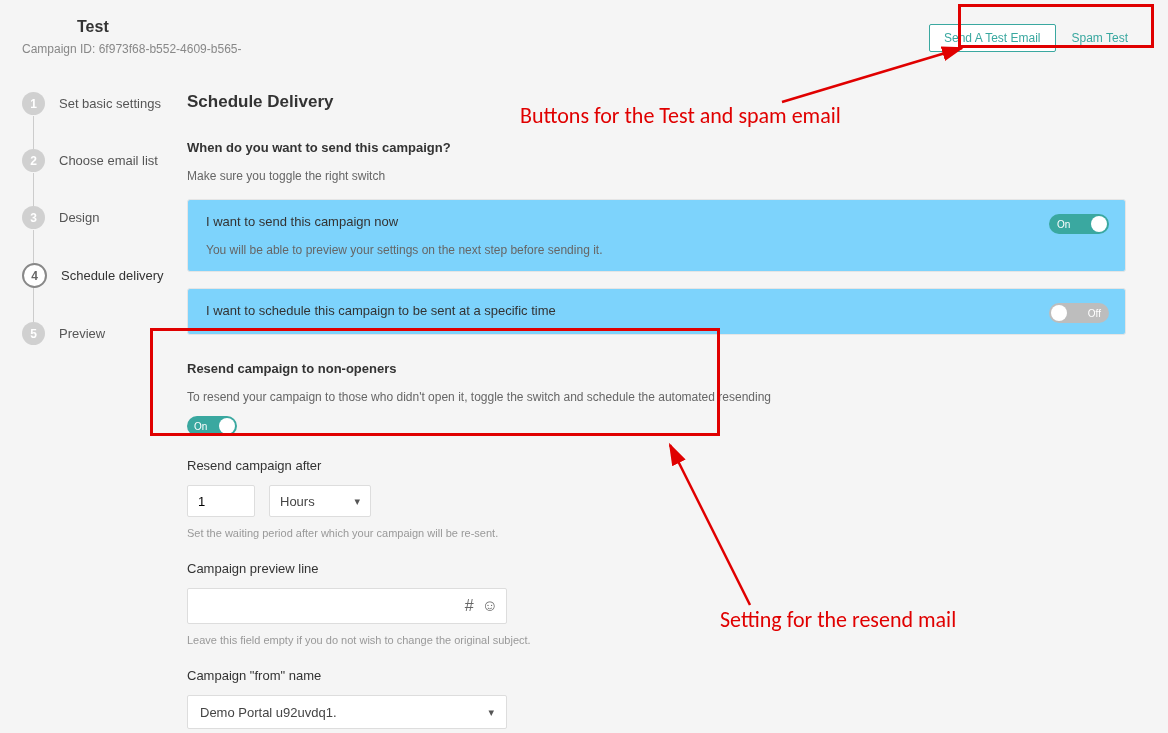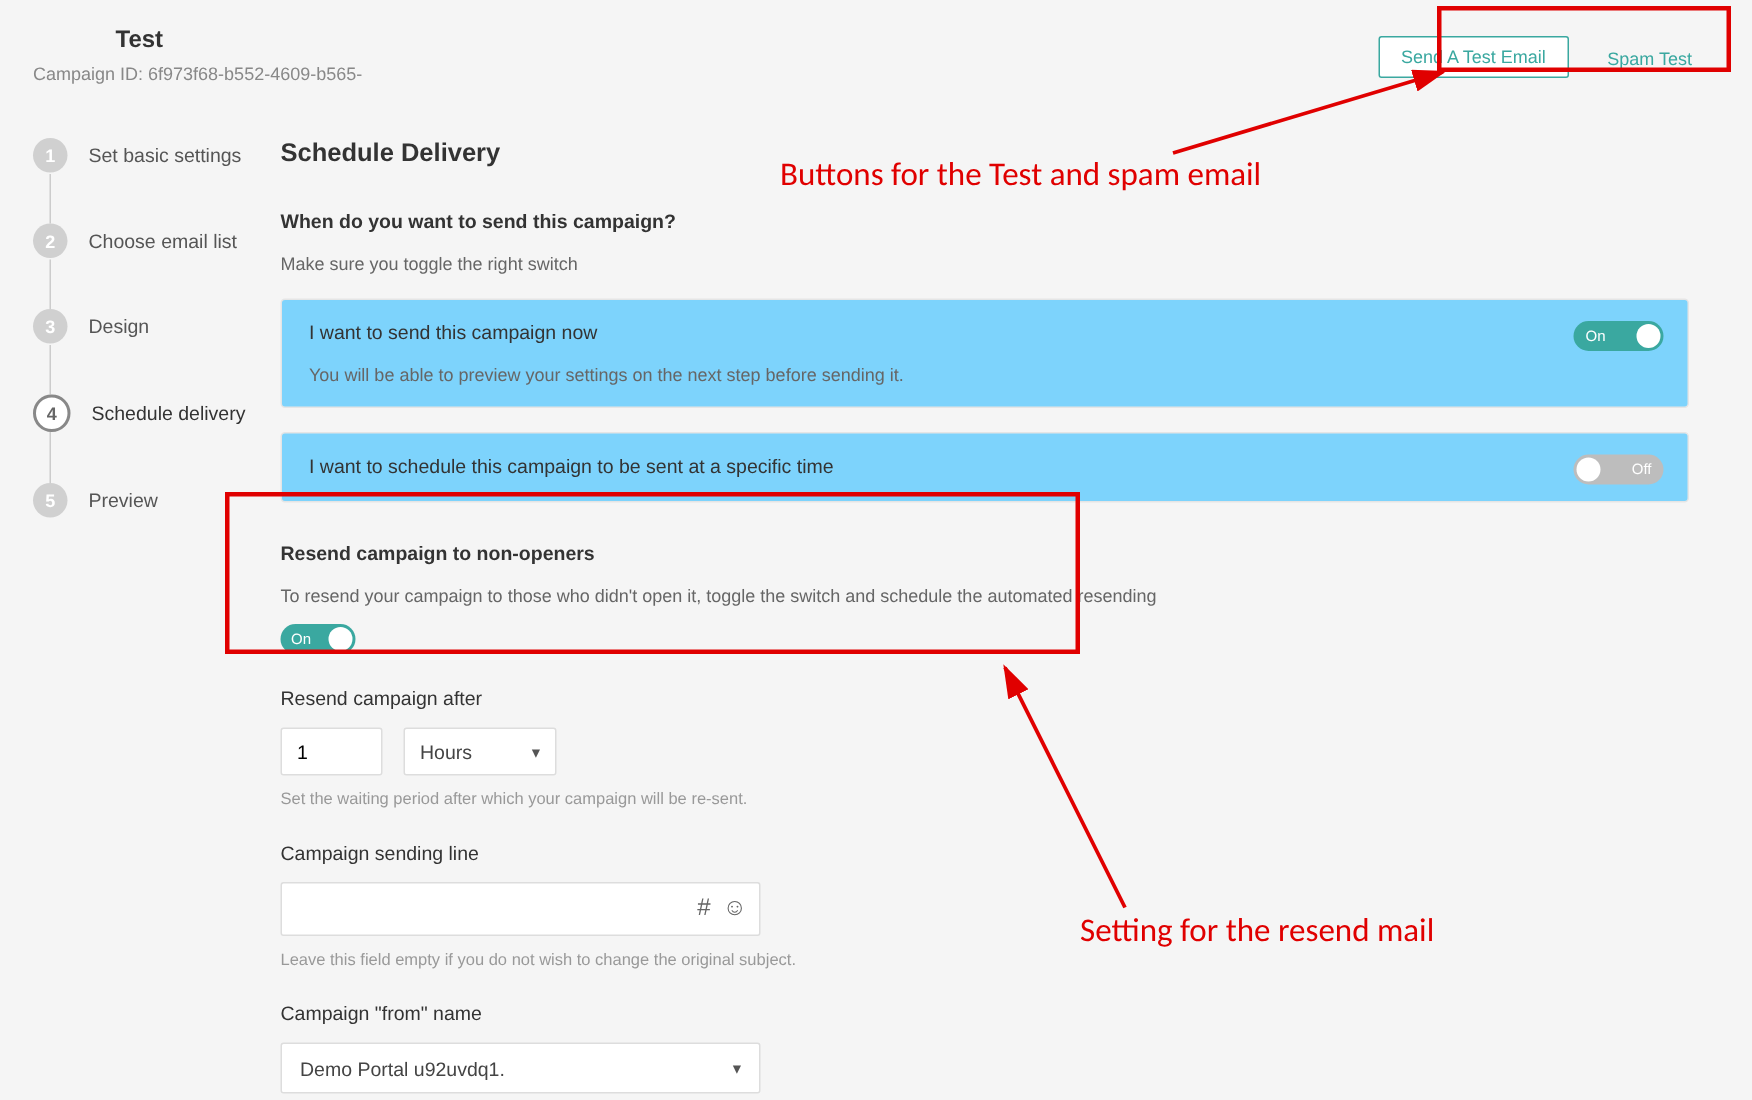--- a/index.html
+++ b/index.html
@@ -26,23 +26,22 @@
     color: #333;
     margin-left: 55px;
   }
   .header-left .cid {
     font-size: 12px;
     color: #888;
     margin-top: 6px;
   }
   .header-right {
     display: flex;
-    gap: 16px;
+    gap: 6px;
     padding: 6px 8px;
-    align-items: flex-end;
   }
   .btn-outline {
     border: 1px solid #3aa8a0;
     color: #3aa8a0;
     background: #fff;
     padding: 6px 14px;
     font-size: 12px;
     border-radius: 2px;
     cursor: pointer;
   }
@@ -338,21 +337,21 @@
       <div class="field-label">Resend campaign after</div>
       <div class="row">
         <input class="num-input" value="1" style="">
         <div class="select">
           <span>Hours</span>
           <span class="chev">▾</span>
         </div>
       </div>
       <div class="helper">Set the waiting period after which your campaign will be re-sent.</div>
 
-      <div class="field-label">Campaign sending line</div>
+      <div class="field-label">Campaign preview line</div>
       <div class="subject-input">
         <input value="" style="">
         <div class="subj-icons">
           <span>#</span>
           <span>☺</span>
         </div>
       </div>
       <div class="helper">Leave this field empty if you do not wish to change the original subject.</div>
 
       <div class="field-label">Campaign "from" name</div>

